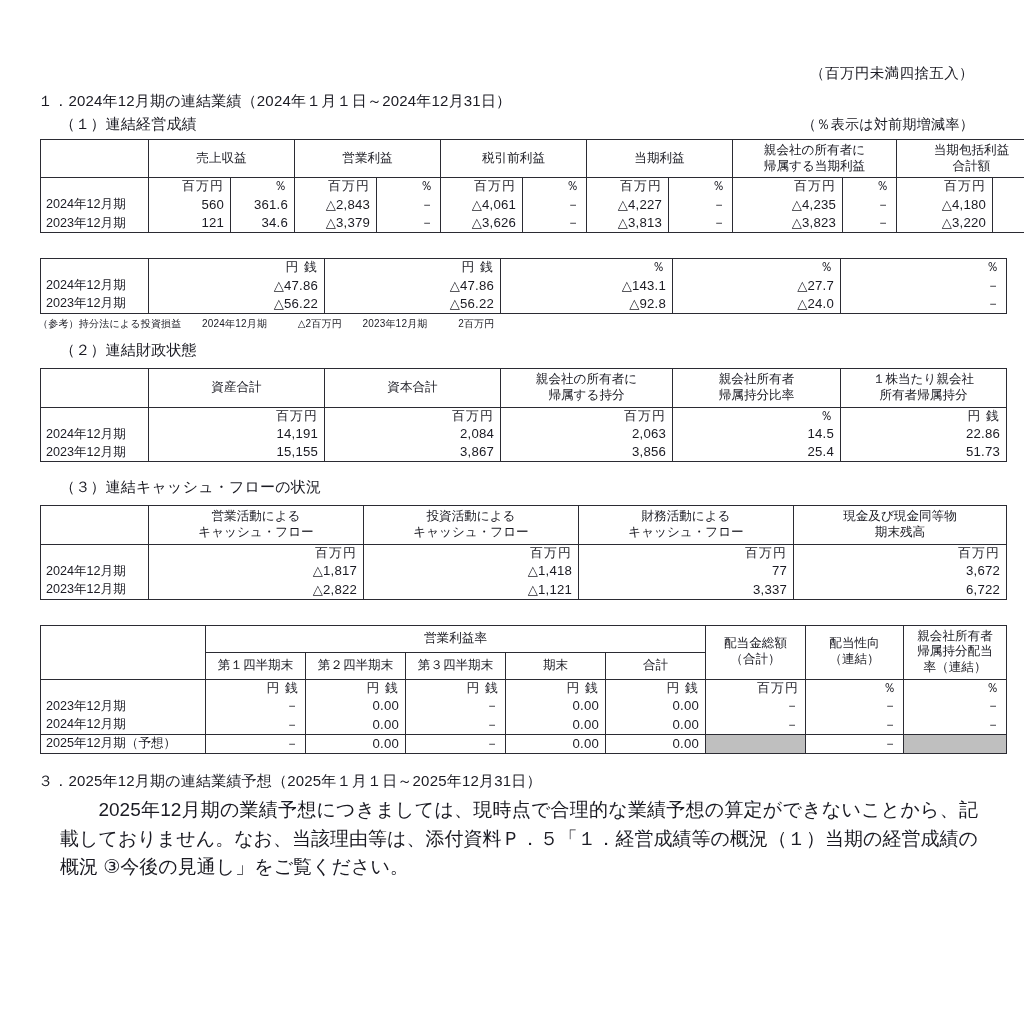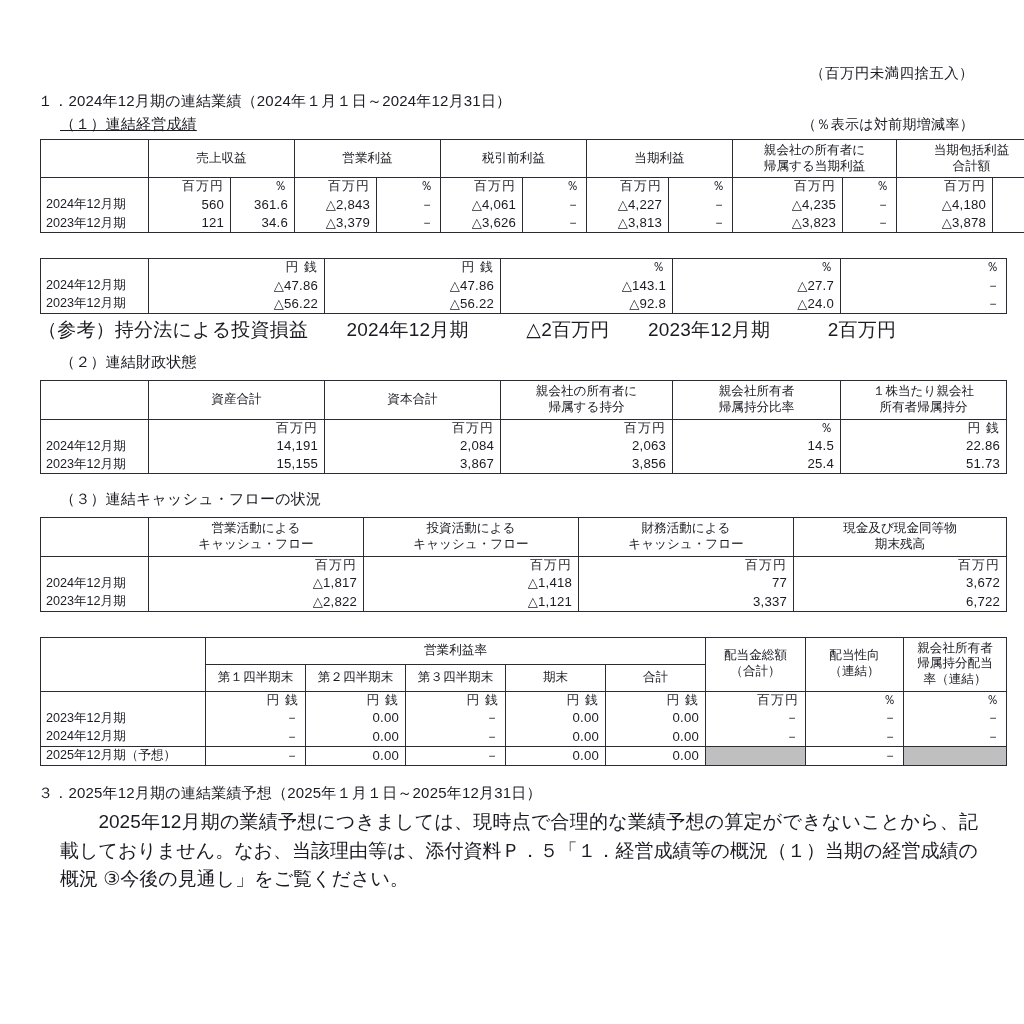--- a/index.html
+++ b/index.html
@@ -42,32 +42,32 @@
     font-size: 15px;
     letter-spacing: .2px;
     padding: 4px 0 0 44px;
   }
   .h2-row {
     display: flex;
     align-items: baseline;
     justify-content: space-between;
     padding: 4px 34px 0 44px;
   }
-  .h2-row .h2 { padding: 0; text-decoration: underline; }
+  .h2-row .h2 { padding: 0; }
   .rate-note {
     font-size: 14px;
     letter-spacing: .3px;
   }
   .sec-head {
     font-size: 15px;
     letter-spacing: .2px;
     padding: 10px 0 3px 22px;
   }
   .refline {
-    font-size: 19px;
+    font-size: 10px;
     padding: 3px 0 0 22px;
     white-space: pre;
     letter-spacing: .2px;
   }
   .bodytext {
     font-size: 19px;
     line-height: 1.52;
     padding: 2px 30px 0 44px;
     letter-spacing: 0px;
     text-align: justify;
@@ -200,21 +200,21 @@
         <td class="num">121</td>
         <td class="num">34.6</td>
         <td class="num">△3,379</td>
         <td class="num">－</td>
         <td class="num">△3,626</td>
         <td class="num">－</td>
         <td class="num">△3,813</td>
         <td class="num">－</td>
         <td class="num">△3,823</td>
         <td class="num">－</td>
-        <td class="num">△3,878</td>
+        <td class="num">△3,220</td>
         <td class="num">－</td>
       </tr>
     </tbody>
   </table>
 
   <div class="gap-l"></div>
 
   <table class="fin" id="eps-table">
     <colgroup>
       <col style="width:108px">

